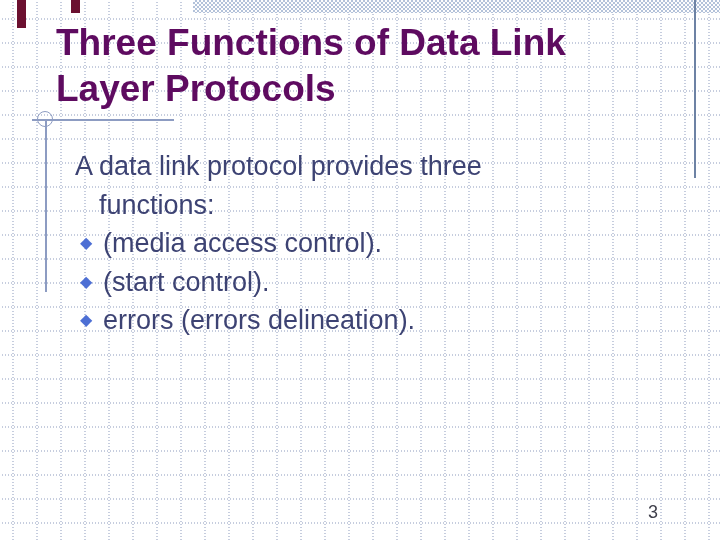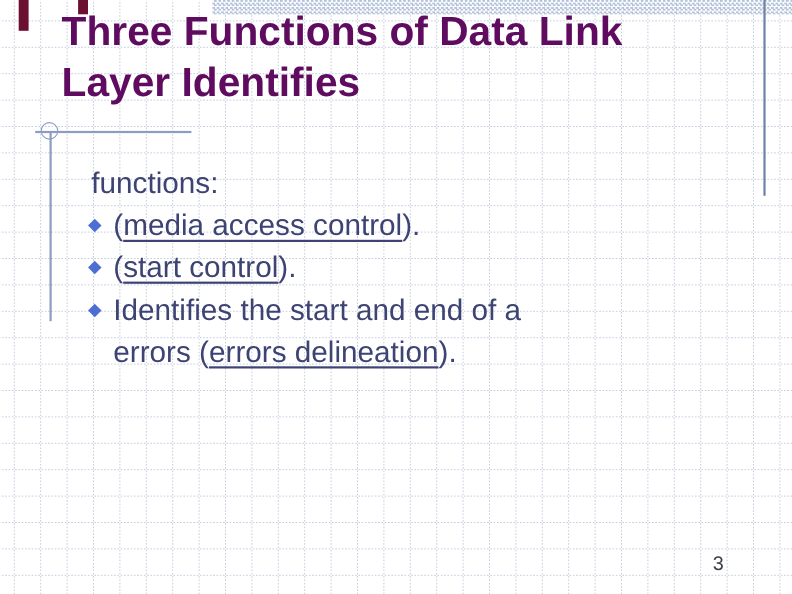--- a/index.html
+++ b/index.html
@@ -41,41 +41,40 @@
   .ornament-circle{
     position:absolute; left:37px; top:111px; width:16px; height:16px;
     border:1.5px solid var(--ornament-line-color); border-radius:50%;
     background:transparent; box-sizing:border-box;
   }
   .ornament-vline{
     position:absolute; left:45px; top:120px; width:1.5px; height:172px;
     background:var(--ornament-line-color);
   }
   .title{
-    position:absolute; left:56px; top:6px; margin:0;
+    position:absolute; left:56px; top:20px; margin:0;
     font-size:37px; line-height:46px; font-weight:600;
     color:var(--title-color);
     white-space:nowrap;
   }
   .body{
     position:absolute; left:75px; top:147px; width:625px;
     font-size:27px; line-height:38.5px;
     color:var(--body-color);
   }
   .line{ white-space:nowrap; }
-  .indent{ margin-left:8px; }
+  .indent{ margin-left:24px; }
   .bullet{ display:flex; }
   .marker{
     flex:0 0 28px; width:28px; box-sizing:border-box; padding-left:5px;
     font-size:16px; line-height:38.5px;
     color:var(--bullet-color);
   }
   .btext{ flex:1 1 auto; min-width:0; }
   .u{
-    text-decoration:underline;
     text-decoration-thickness:2px;
     text-underline-offset:4px;
   }
   .page-number{
     position:absolute; left:648px; top:501px;
     font-size:18px; line-height:22px;
     color:var(--page-number-color);
   }
 </style>
 </head>
@@ -87,47 +86,47 @@
   <div class="tick tick1"></div>
   <div class="tick tick2"></div>
   <div class="right-vline"></div>
 
   <div class="ornament-hline"></div>
   <div class="ornament-circle"></div>
   <div class="ornament-vline"></div>
 
   <h1 class="title">
     <span>Three Functions of Data Link</span><br>
-    <span>Layer Identifies</span>
+    <span>Layer Protocols</span>
   </h1>
 
   <div class="body">
 
     <div class="intro">
+      <div class="line">A data link protocol provides three</div>
       <div class="line indent">functions:</div>
     </div>
 
     <div class="bullet">
       <span class="marker">◆</span>
       <div class="btext">
         <div class="line"><span>(</span><span class="u">media access control</span><span>).</span></div>
       </div>
     </div>
 
     <div class="bullet">
       <span class="marker">◆</span>
       <div class="btext">
         <div class="line"><span>(</span><span class="u">start control</span><span>).</span></div>
       </div>
     </div>
 
     <div class="bullet">
       <span class="marker">◆</span>
       <div class="btext">
-        <div class="line">Identifies the start and end of a</div>
         <div class="line"><span>errors (</span><span class="u">errors delineation</span><span>).</span></div>
       </div>
     </div>
 
   </div>
 
   <div class="page-number">3</div>
 
 </div>
 

